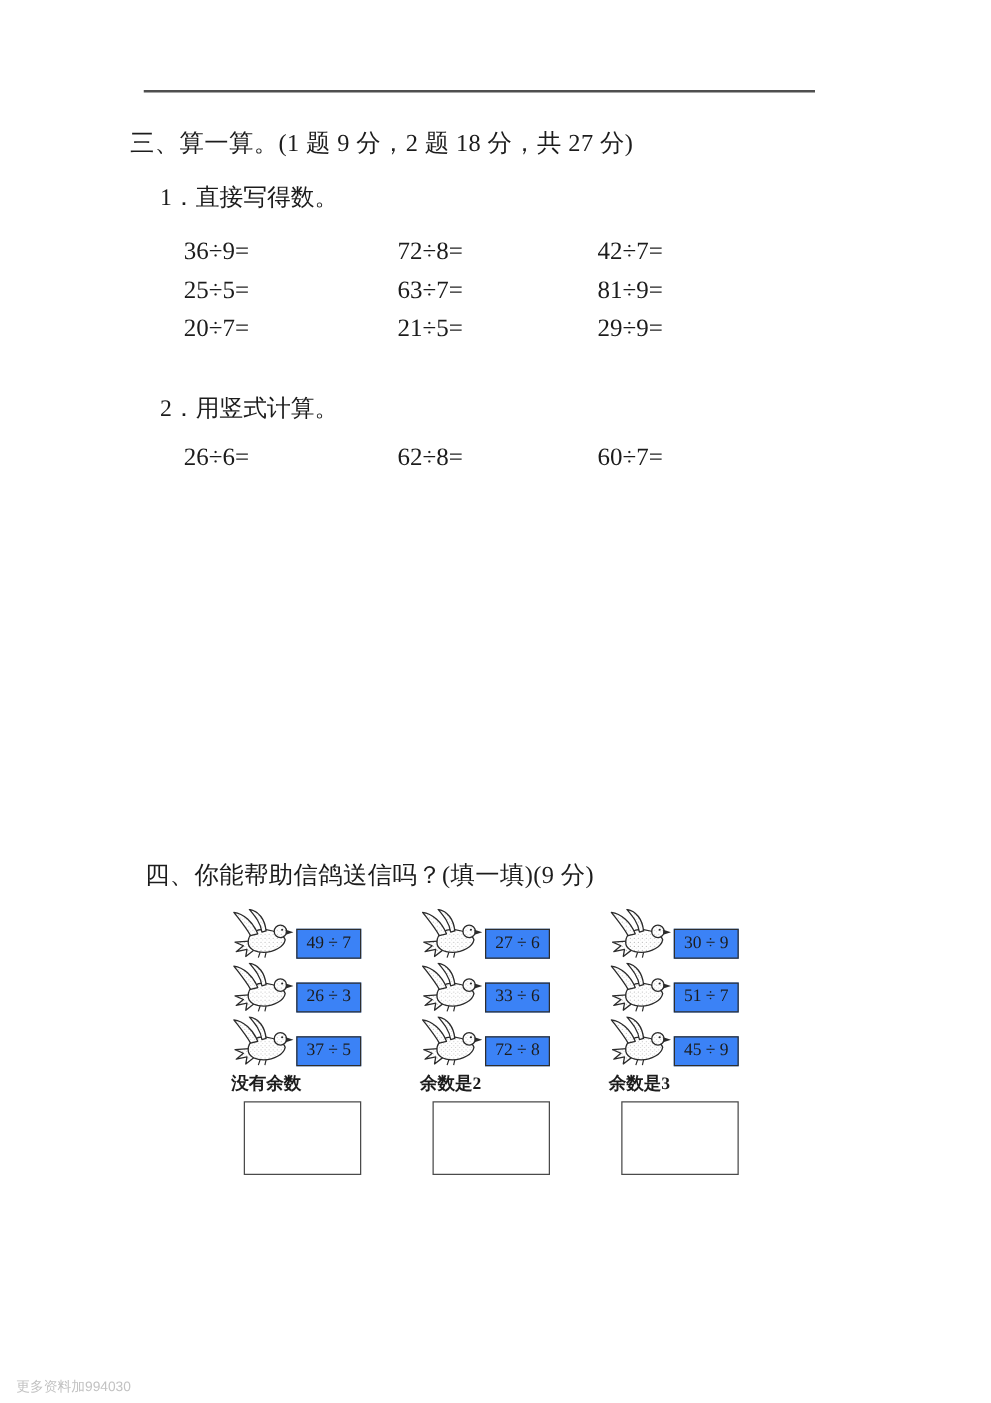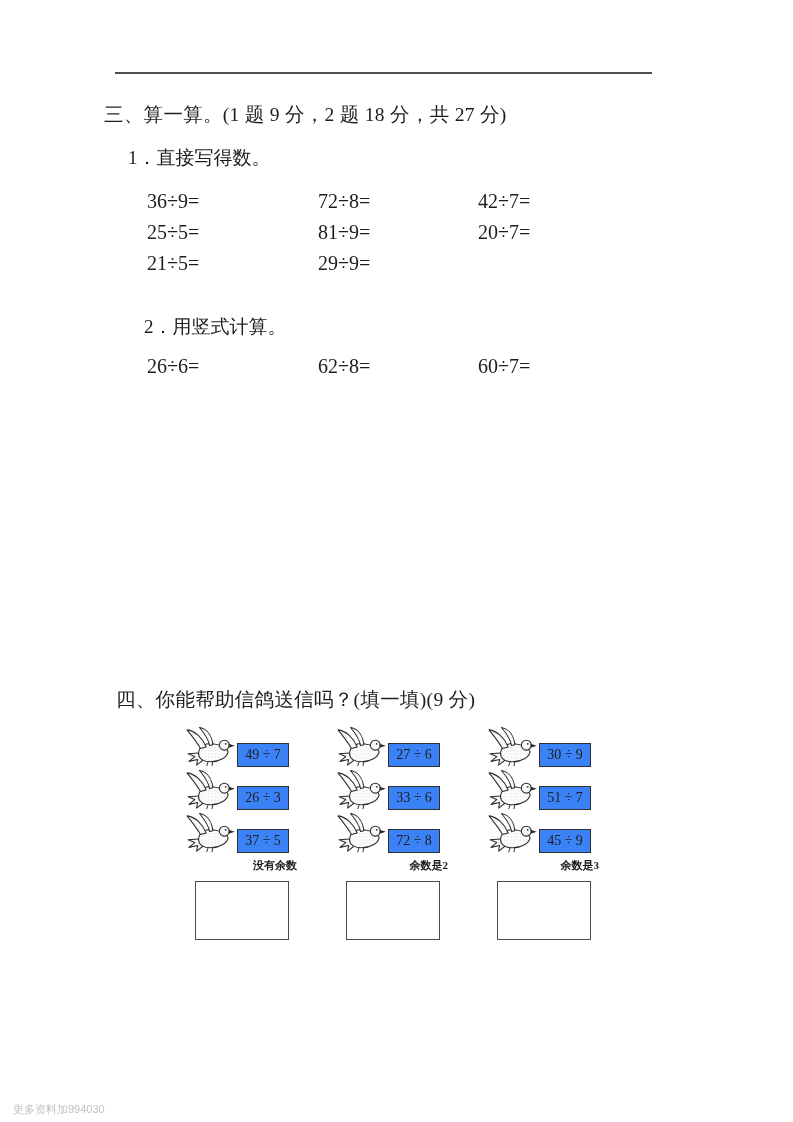--- a/index.html
+++ b/index.html
@@ -13,21 +13,21 @@
   }
   .top-rule{
     position:absolute;left:115px;top:72px;
     width:570px;height:2px;background:#4f4f4f;
   }
   .sec-title{position:absolute;font-size:19.5px;white-space:nowrap;letter-spacing:.3px;}
   .sec3{left:104px;top:101px;}
   .sec4{left:116px;top:686px;}
   .item-label{position:absolute;font-size:19px;white-space:nowrap;}
   .il1{left:128px;top:145px;}
-  .il2{left:144px;top:314px;}
+  .il2{left:128px;top:314px;}
   .grid{
     position:absolute;display:grid;
     grid-template-columns:171px 160px auto;
     font-size:20px;
   }
   .g1{left:147px;top:190px;row-gap:8px;}
   .g2a{left:147px;top:355px;}
   .g2b{left:147px;top:520px;}
   .prob{white-space:nowrap;}
   
@@ -38,22 +38,22 @@
   .unit{display:flex;align-items:flex-end;height:43px;}
   .dove{width:50px;height:42px;flex:0 0 auto;}
   .pbox{
     border:1.5px solid #2e2e2e;
     min-width:46px;height:22px;line-height:22px;
     text-align:center;font-size:14px;
     margin:0 0 2px 2px;padding:0 2px;
     white-space:nowrap;background:#3b82f6;
   }
   .plabel{
-    width:112px;text-align:right;
-    font-size:11px;font-weight:bold;
+    width:112px;text-align:left;
+    font-size:14px;font-weight:bold;
     margin-top:3px;height:20px;white-space:nowrap;
   }
   .abox{
     width:92px;height:57px;
     border:1.5px solid #4a4a4a;
     margin-left:10px;margin-top:3px;
     background:#fff;
   }
   .watermark{
     position:absolute;left:3px;top:1102px;
@@ -95,20 +95,21 @@
 
   <div class="sec-title sec3">三、算一算。(1 题 9 分，2 题 18 分，共 27 分)</div>
 
   <div class="item-label il1">1．直接写得数。</div>
 
   <div class="grid g1">
     <span class="prob">36÷9=</span>
     <span class="prob">72÷8=</span>
     <span class="prob">42÷7=</span>
     <span class="prob">25÷5=</span>
+    <span class="prob">63÷7=</span>
     <span class="prob">81÷9=</span>
     <span class="prob">20÷7=</span>
     <span class="prob">21÷5=</span>
     <span class="prob">29÷9=</span>
   </div>
 
   <div class="item-label il2">2．用竖式计算。</div>
 
   <div class="grid g2a">
     <span class="prob">26÷6=</span>

